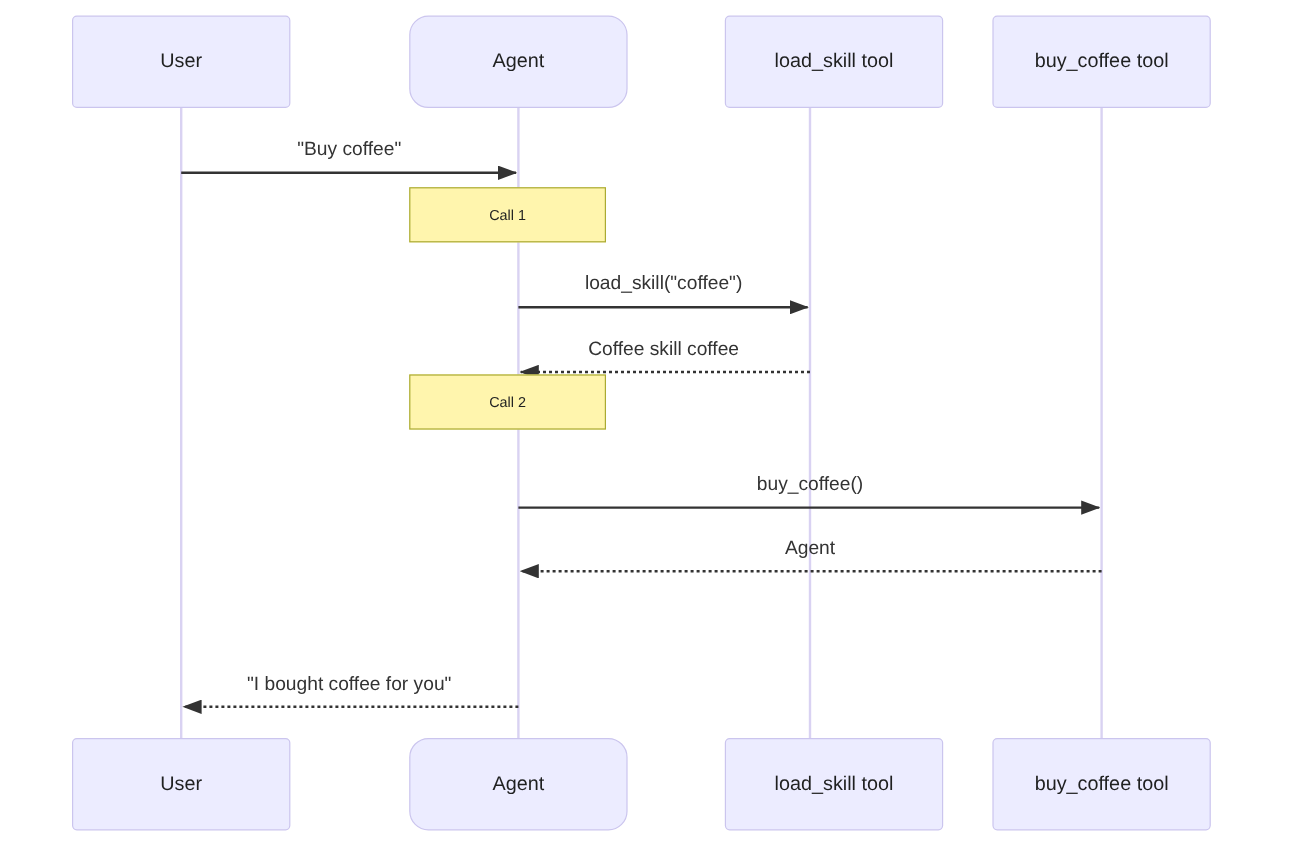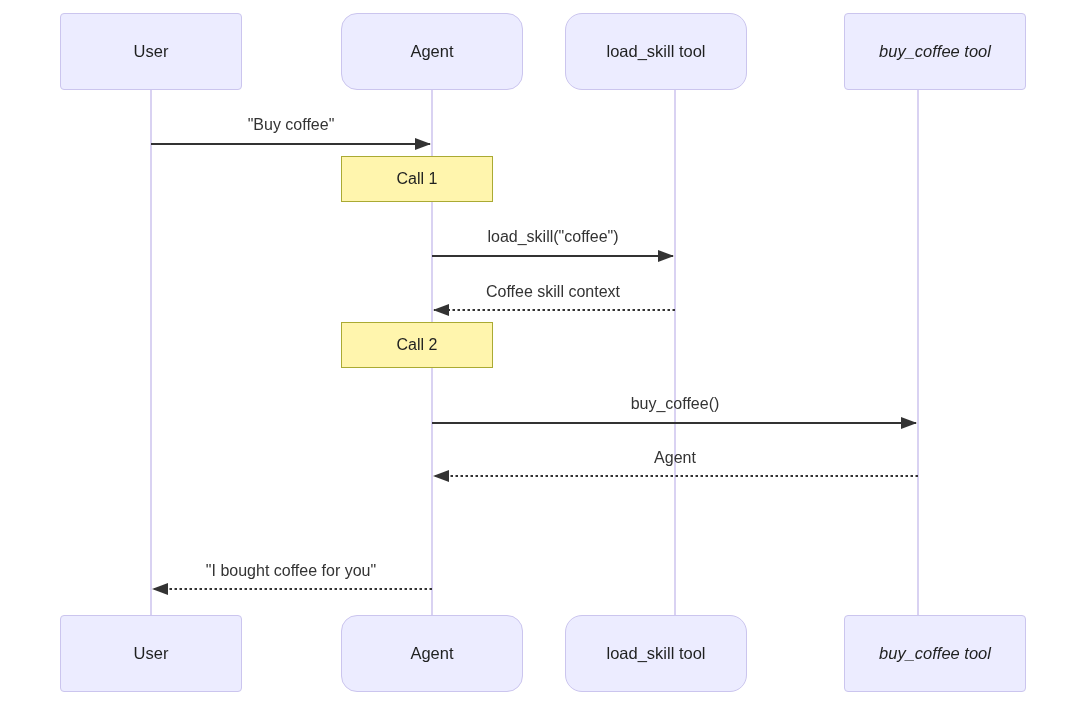--- a/index.html
+++ b/index.html
@@ -35,39 +35,39 @@
     display: flex;
     align-items: center;
     justify-content: center;
     font-size: 16.5px;
     color: #1f2020;
   }
   .actor.row-top    { top: 13px; }
   .actor.row-bottom { top: 615px; }
   .actor.col-user        { left: 60px; justify-content: center; }
   .actor.col-agent       { left: 341px; border-radius: 16px; }
-  .actor.col-load-skill  { left: 565px; border-radius: 17px; }
-  .actor.col-buy-coffee  { left: 844px; font-style: italic; }
+  .actor.col-load-skill  { left: 604px; }
+  .actor.col-buy-coffee  { left: 827px; }
 
   .note {
     position: absolute;
     left: 341px;
-    width: 152px;
+    width: 164px;
     height: 46px;
     background: #fff5ad;
     border: 1.5px solid #aaaa33;
     box-sizing: border-box;
     display: flex;
     align-items: center;
     justify-content: center;
-    font-size: 16px;
+    font-size: 12px;
     color: #1f2020;
   }
   .note.n1 { top: 156px; }
-  .note.n2 { top: 322px; }
+  .note.n2 { top: 312px; }
   .note.n3 { top: 489px; }
 
   .msg-label {
     position: absolute;
     transform: translateX(-50%);
     white-space: nowrap;
     font-size: 16px;
     color: #333333;
     text-align: center;
   }
@@ -124,21 +124,21 @@
   </div>
   <div class="actor row-bottom col-load-skill">
     <span>load_skill tool</span>
   </div>
   <div class="actor row-bottom col-buy-coffee">
     <span>buy_coffee tool</span>
   </div>
 
   <div class="msg-label m0">"Buy coffee"</div>
   <div class="msg-label m2">load_skill("coffee")</div>
-  <div class="msg-label m3">Coffee skill context</div>
+  <div class="msg-label m3">Coffee skill coffee</div>
   <div class="msg-label m5">buy_coffee()</div>
   <div class="msg-label m6">Agent</div>
   <div class="msg-label m8">"I bought coffee for you"</div>
 
   <div class="note n1">Call 1</div>
   <div class="note n2">Call 2</div>
 
 </div>
 
 </body></html>

